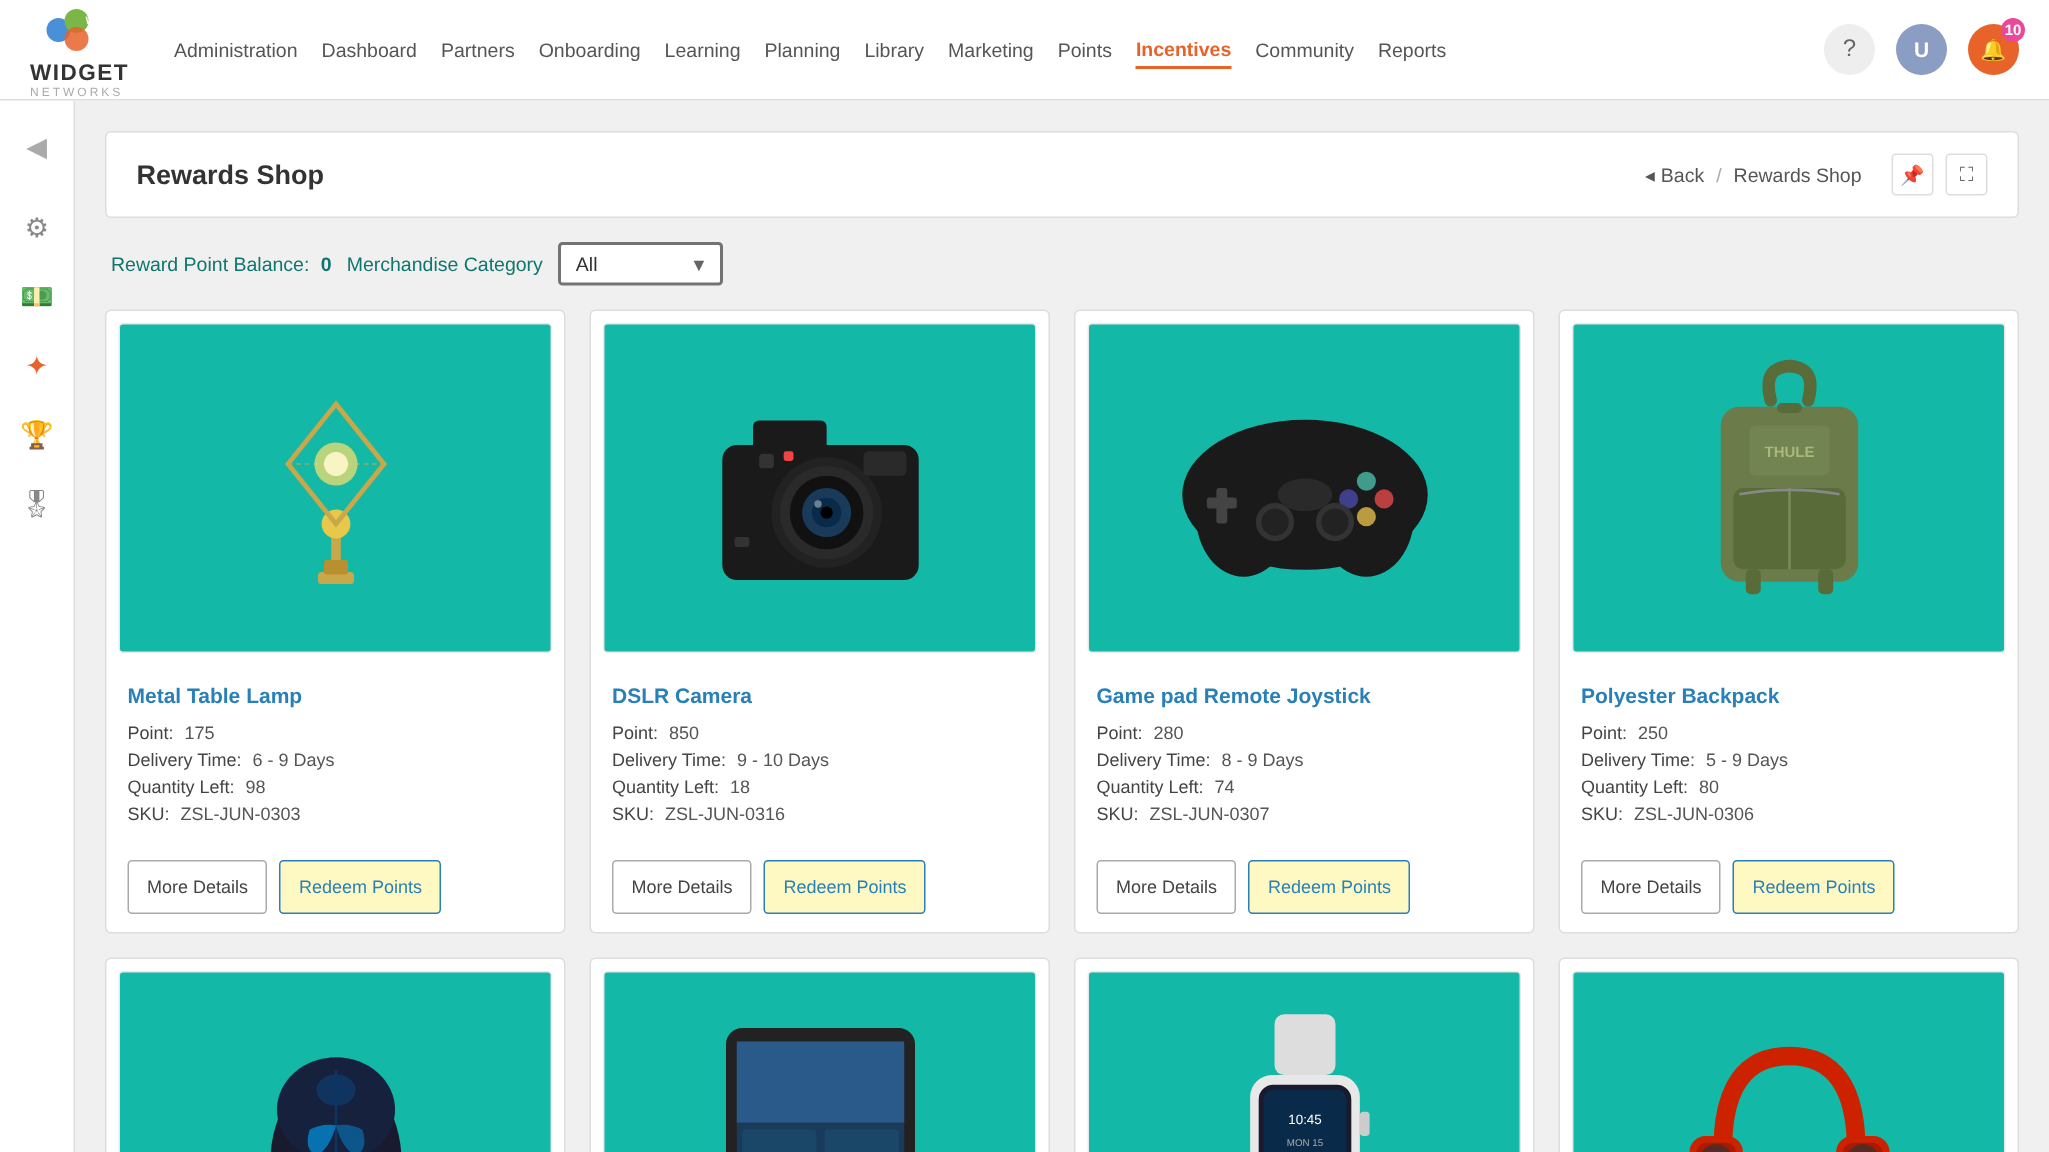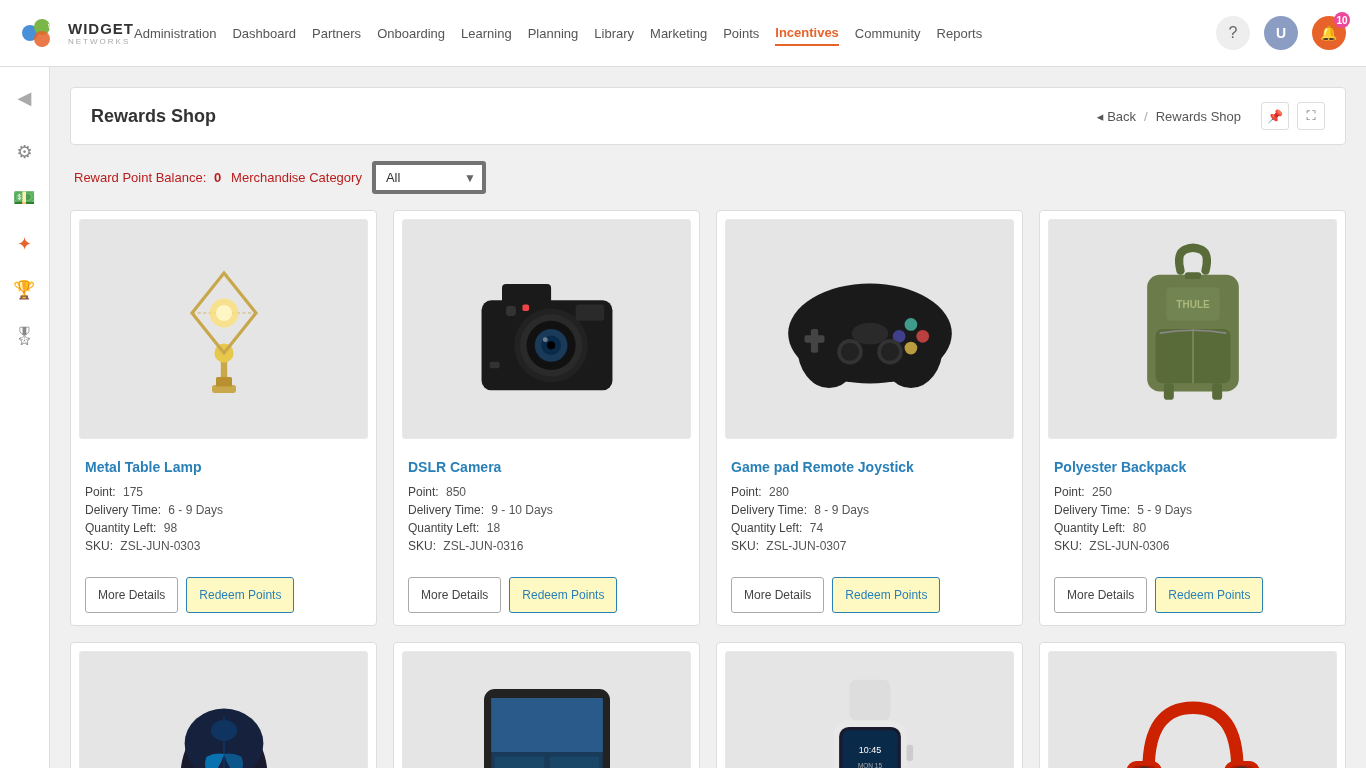--- a/index.html
+++ b/index.html
@@ -12,20 +12,22 @@
       display: flex;
       align-items: center;
       padding: 0 20px;
       border-bottom: 1px solid #ddd;
       position: relative;
       z-index: 10;
     }
     .logo-area {
       display: flex;
       align-items: center;
+      margin-right: 30px;
+      flex-direction: column;
     }
     .logo-icon {
       width: 40px;
       height: 40px;
       margin-right: 8px;
     }
     .nav-links {
       display: flex;
       align-items: center;
       gap: 16px;
@@ -188,28 +190,28 @@
     }
 
     
     .filter-bar {
       display: flex;
       align-items: center;
       gap: 10px;
       margin-bottom: 16px;
       padding: 0 4px;
     }
-    .filter-label { color: #b91c1c; font-size: 13px; }
+    .filter-label { color: #0f766e; font-size: 13px; }
     .filter-select-wrap {
       position: relative;
       display: inline-block;
     }
     .filter-select {
       appearance: none;
-      border: 4px solid #737373;
+      border: 2px solid #737373;
       border-radius: 3px;
       padding: 5px 32px 5px 10px;
       font-size: 13px;
       color: #333;
       background: #fff;
       cursor: pointer;
       min-width: 100px;
     }
     .filter-chevron {
       position: absolute;
@@ -234,21 +236,21 @@
       overflow: hidden;
     }
     .product-image-area {
       border: 1px solid #e8e8e8;
       margin: 8px;
       border-radius: 3px;
       height: 220px;
       display: flex;
       align-items: center;
       justify-content: center;
-      background: #e5e5e5;
+      background: #14b8a6;
       overflow: hidden;
     }
     .product-info {
       padding: 12px 14px;
     }
     .product-name {
       font-size: 14px;
       font-weight: 600;
       color: #2980b9;
       margin-bottom: 10px;

